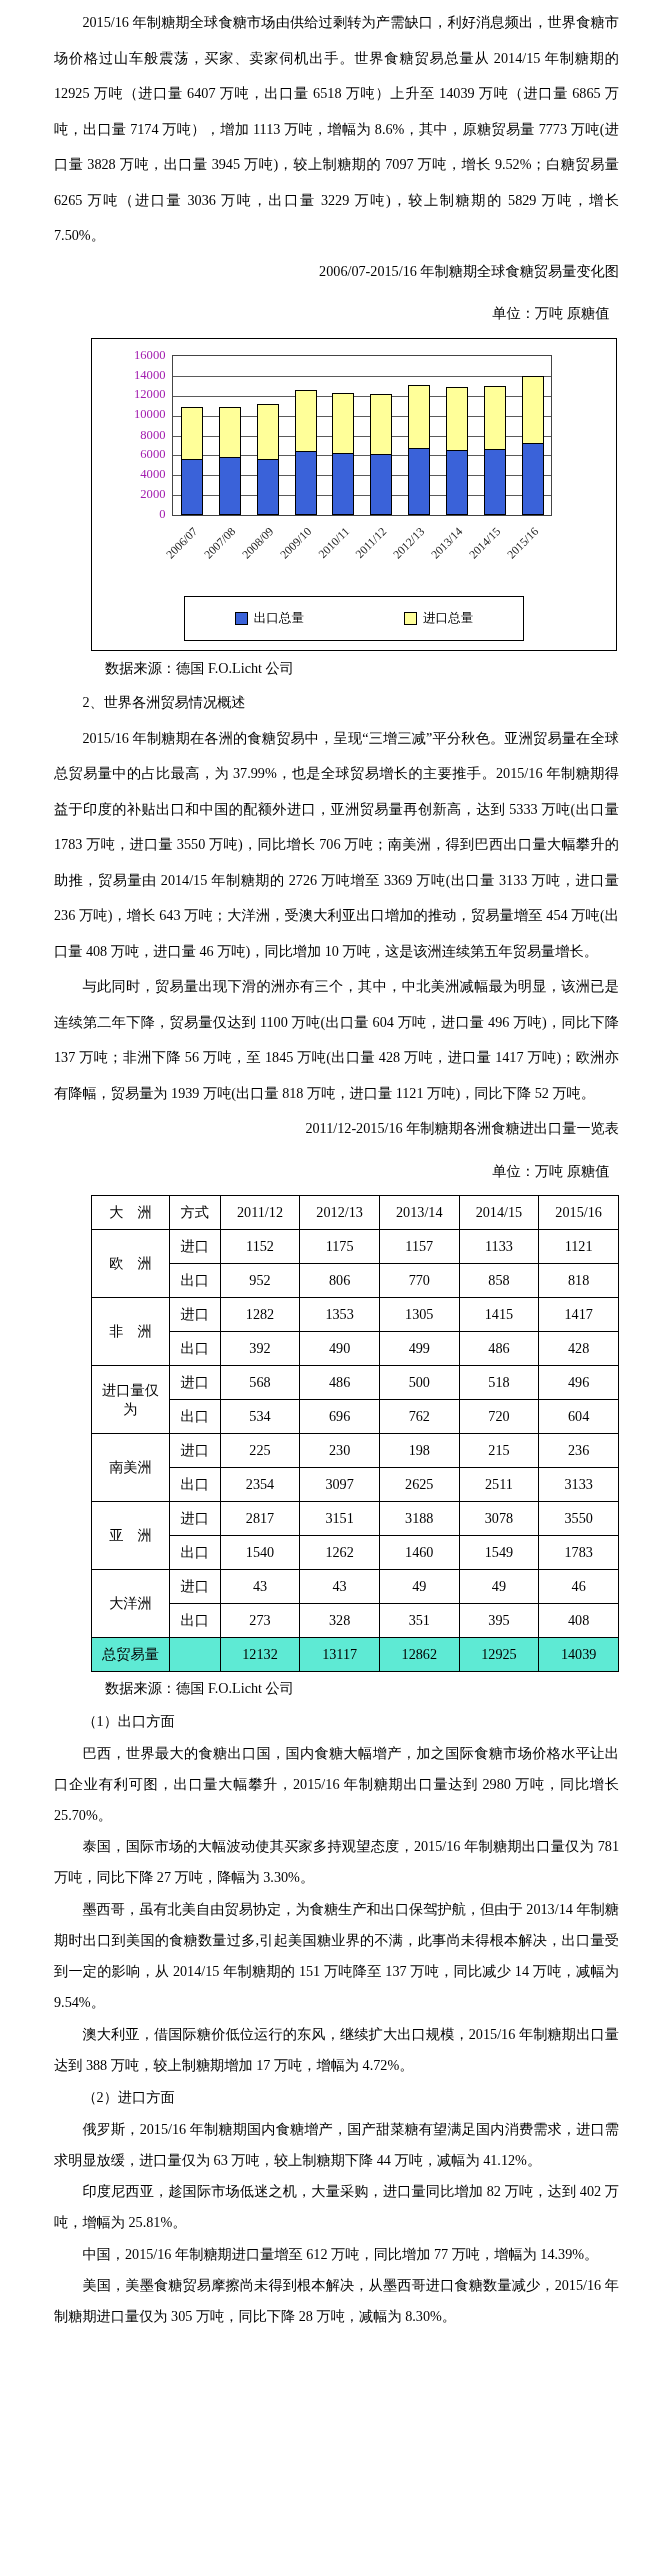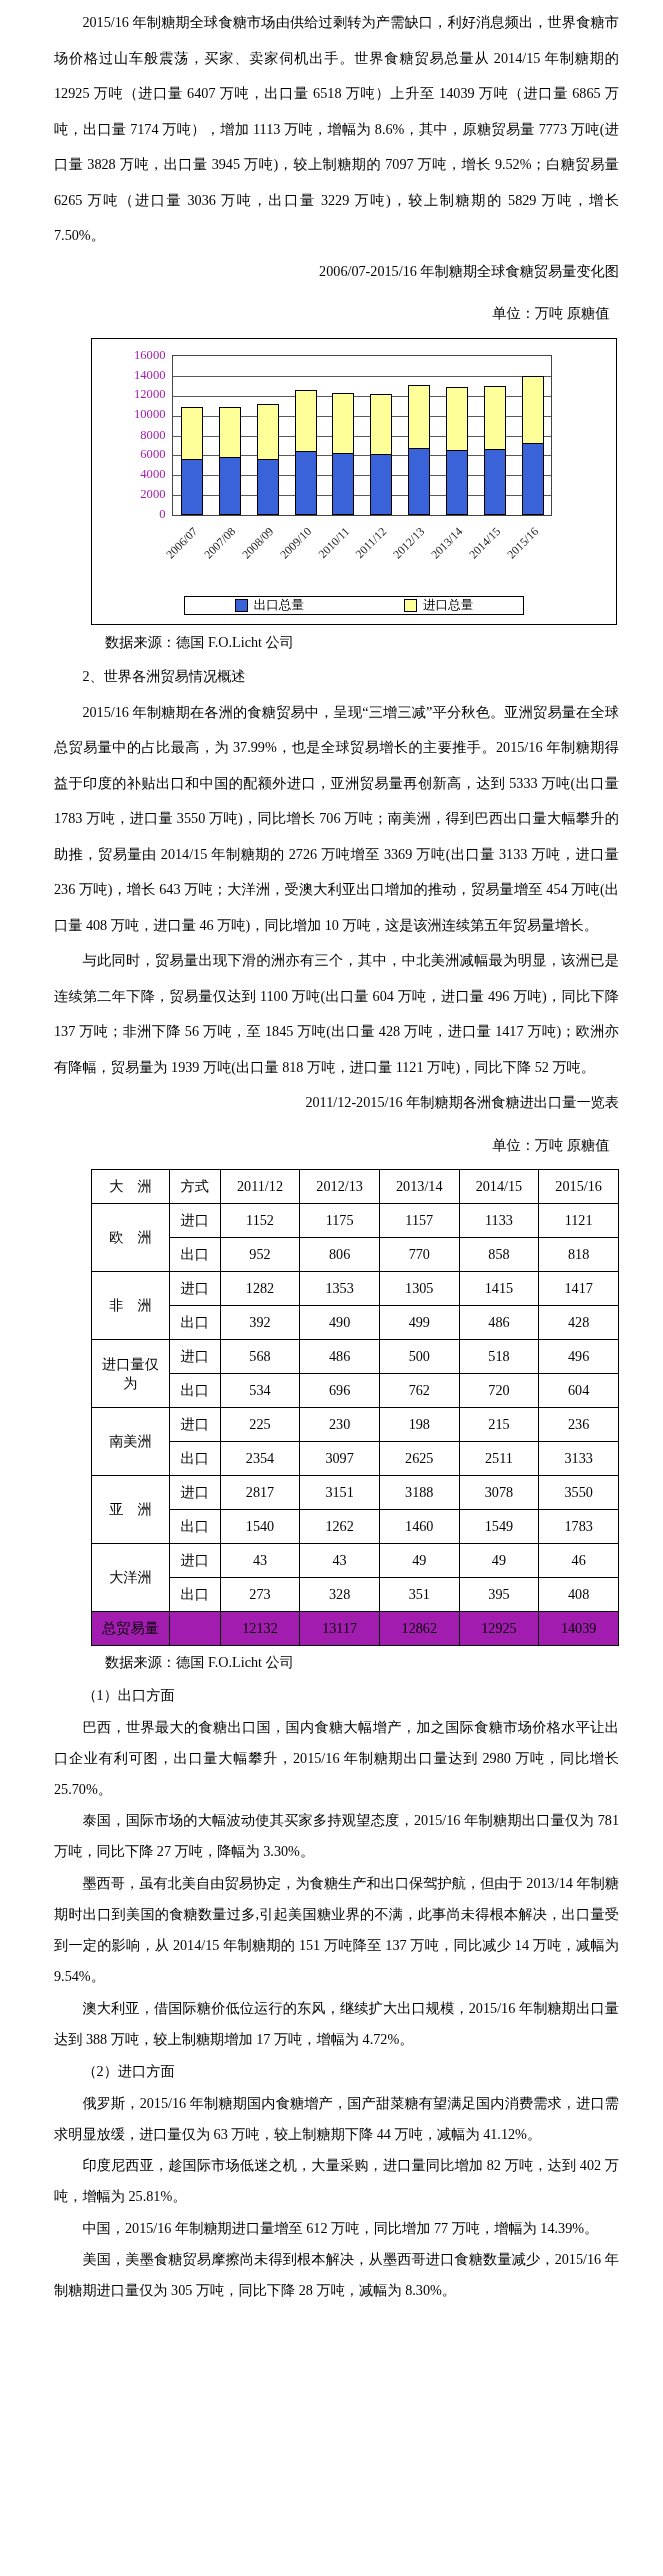--- a/index.html
+++ b/index.html
@@ -68,21 +68,21 @@
     transform: rotate(-45deg);
     transform-origin: 100% 0;
     white-space: nowrap;
   }
   .legend {
     border: 0.8px solid #000;
     width: max-content;
     margin: 0 auto;
     display: flex;
     gap: 100px;
-    padding: 0 50px;
+    padding: 13px 50px;
   }
   .legend-item { display: flex; align-items: center; gap: 5.9px; font-size: 12.6px; }
   .swatch { width: 11px; height: 11px; border: 0.8px solid #000; display: inline-block; }
 
   
   table.data-table {
     border-collapse: collapse;
     margin: 1.7px 0 0 37px;
     border: 1.7px solid #000;
   }
@@ -90,21 +90,21 @@
     border: 0.8px solid #000;
     text-align: center;
     font-weight: normal;
     font-size: 14.2px;
     height: 33px;
     padding: 0 3.3px;
   }
   .data-table .col-continent { width: 80px; }
   .data-table .col-mode { width: 50px; }
   .data-table .col-year { width: 78px; }
-  .total-row td { background: #a21caf; }
+  .total-row td { background: #5eead4; }
 </style>
 </head>
 <body>
 
 <div class="page">
 
   <p class="para">2015/16 年制糖期全球食糖市场由供给过剩转为产需缺口，利好消息频出，世界食糖市场价格过山车般震荡，买家、卖家伺机出手。世界食糖贸易总量从 2014/15 年制糖期的 12925 万吨（进口量 6407 万吨，出口量 6518 万吨）上升至 14039 万吨（进口量 6865 万吨，出口量 7174 万吨），增加 1113 万吨，增幅为 8.6%，其中，原糖贸易量 7773 万吨(进口量 3828 万吨，出口量 3945 万吨)，较上制糖期的 7097 万吨，增长 9.52%；白糖贸易量 6265 万吨（进口量 3036 万吨，出口量 3229 万吨)，较上制糖期的 5829 万吨，增长 7.50%。</p>
 
   <p class="center-line">2006/07-2015/16 年制糖期全球食糖贸易量变化图</p>
   <p class="unit-line">单位：万吨  原糖值</p>

